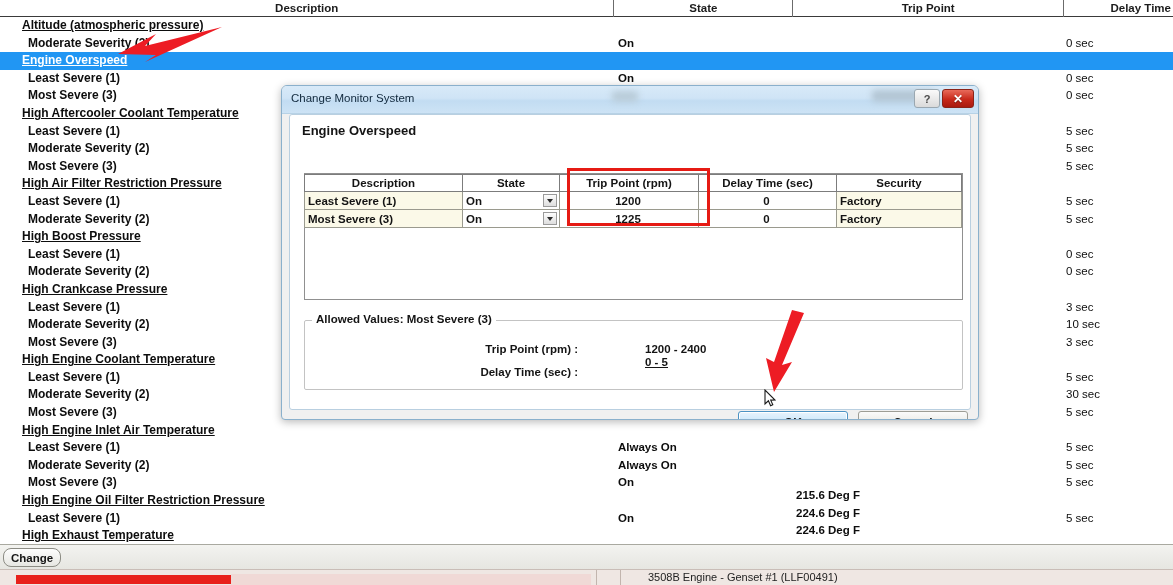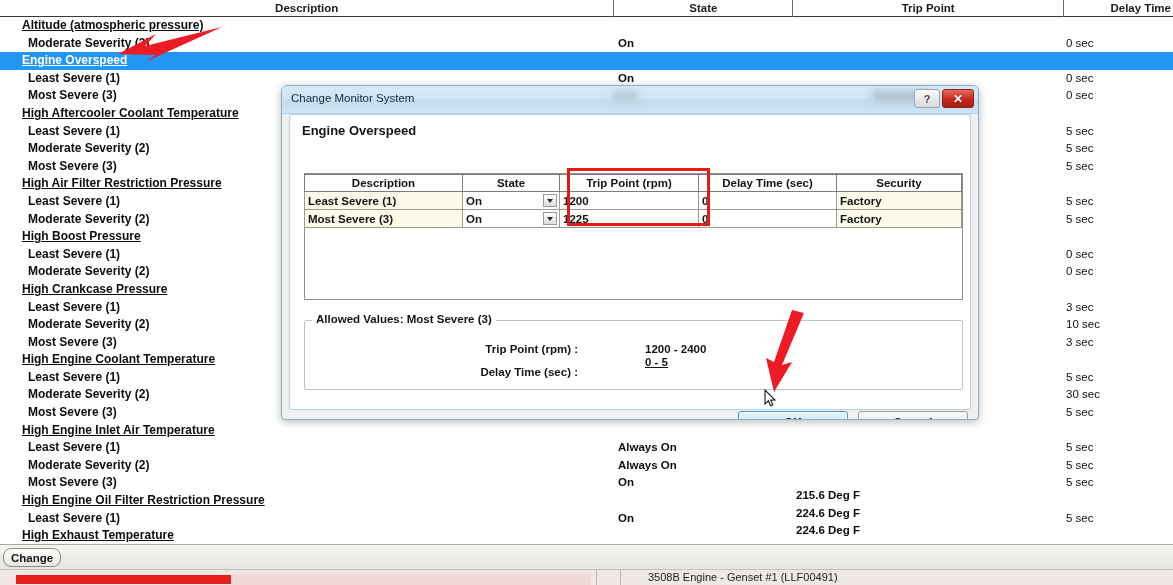--- a/index.html
+++ b/index.html
@@ -219,21 +219,21 @@
     padding: 0;
   }
   .dtable td {
     height: 18px;
     border: 1px solid #9a9a8e;
     font-size: 11.5px; font-weight: bold; color: #141414;
     background: #fbf9e8;
     padding: 0 3px;
     white-space: nowrap;
   }
-  .dtable td.white { background: #ffffff; text-align: left; padding-right: 5px; }
+  .dtable td.white { background: #ffffff; text-align: center; padding-right: 5px; }
   .dtable td.statecell { position: relative; padding-right: 18px; background: #ffffff; }
   .combo-arrow {
     position: absolute; right: 2px; top: 2px;
     width: 14px; height: 13px;
     background: linear-gradient(#fdfdfd, #dedede);
     border: 1px solid #9a9a9a;
     display: flex; align-items: center; justify-content: center;
     cursor: pointer;
   }
   .combo-arrow i {

